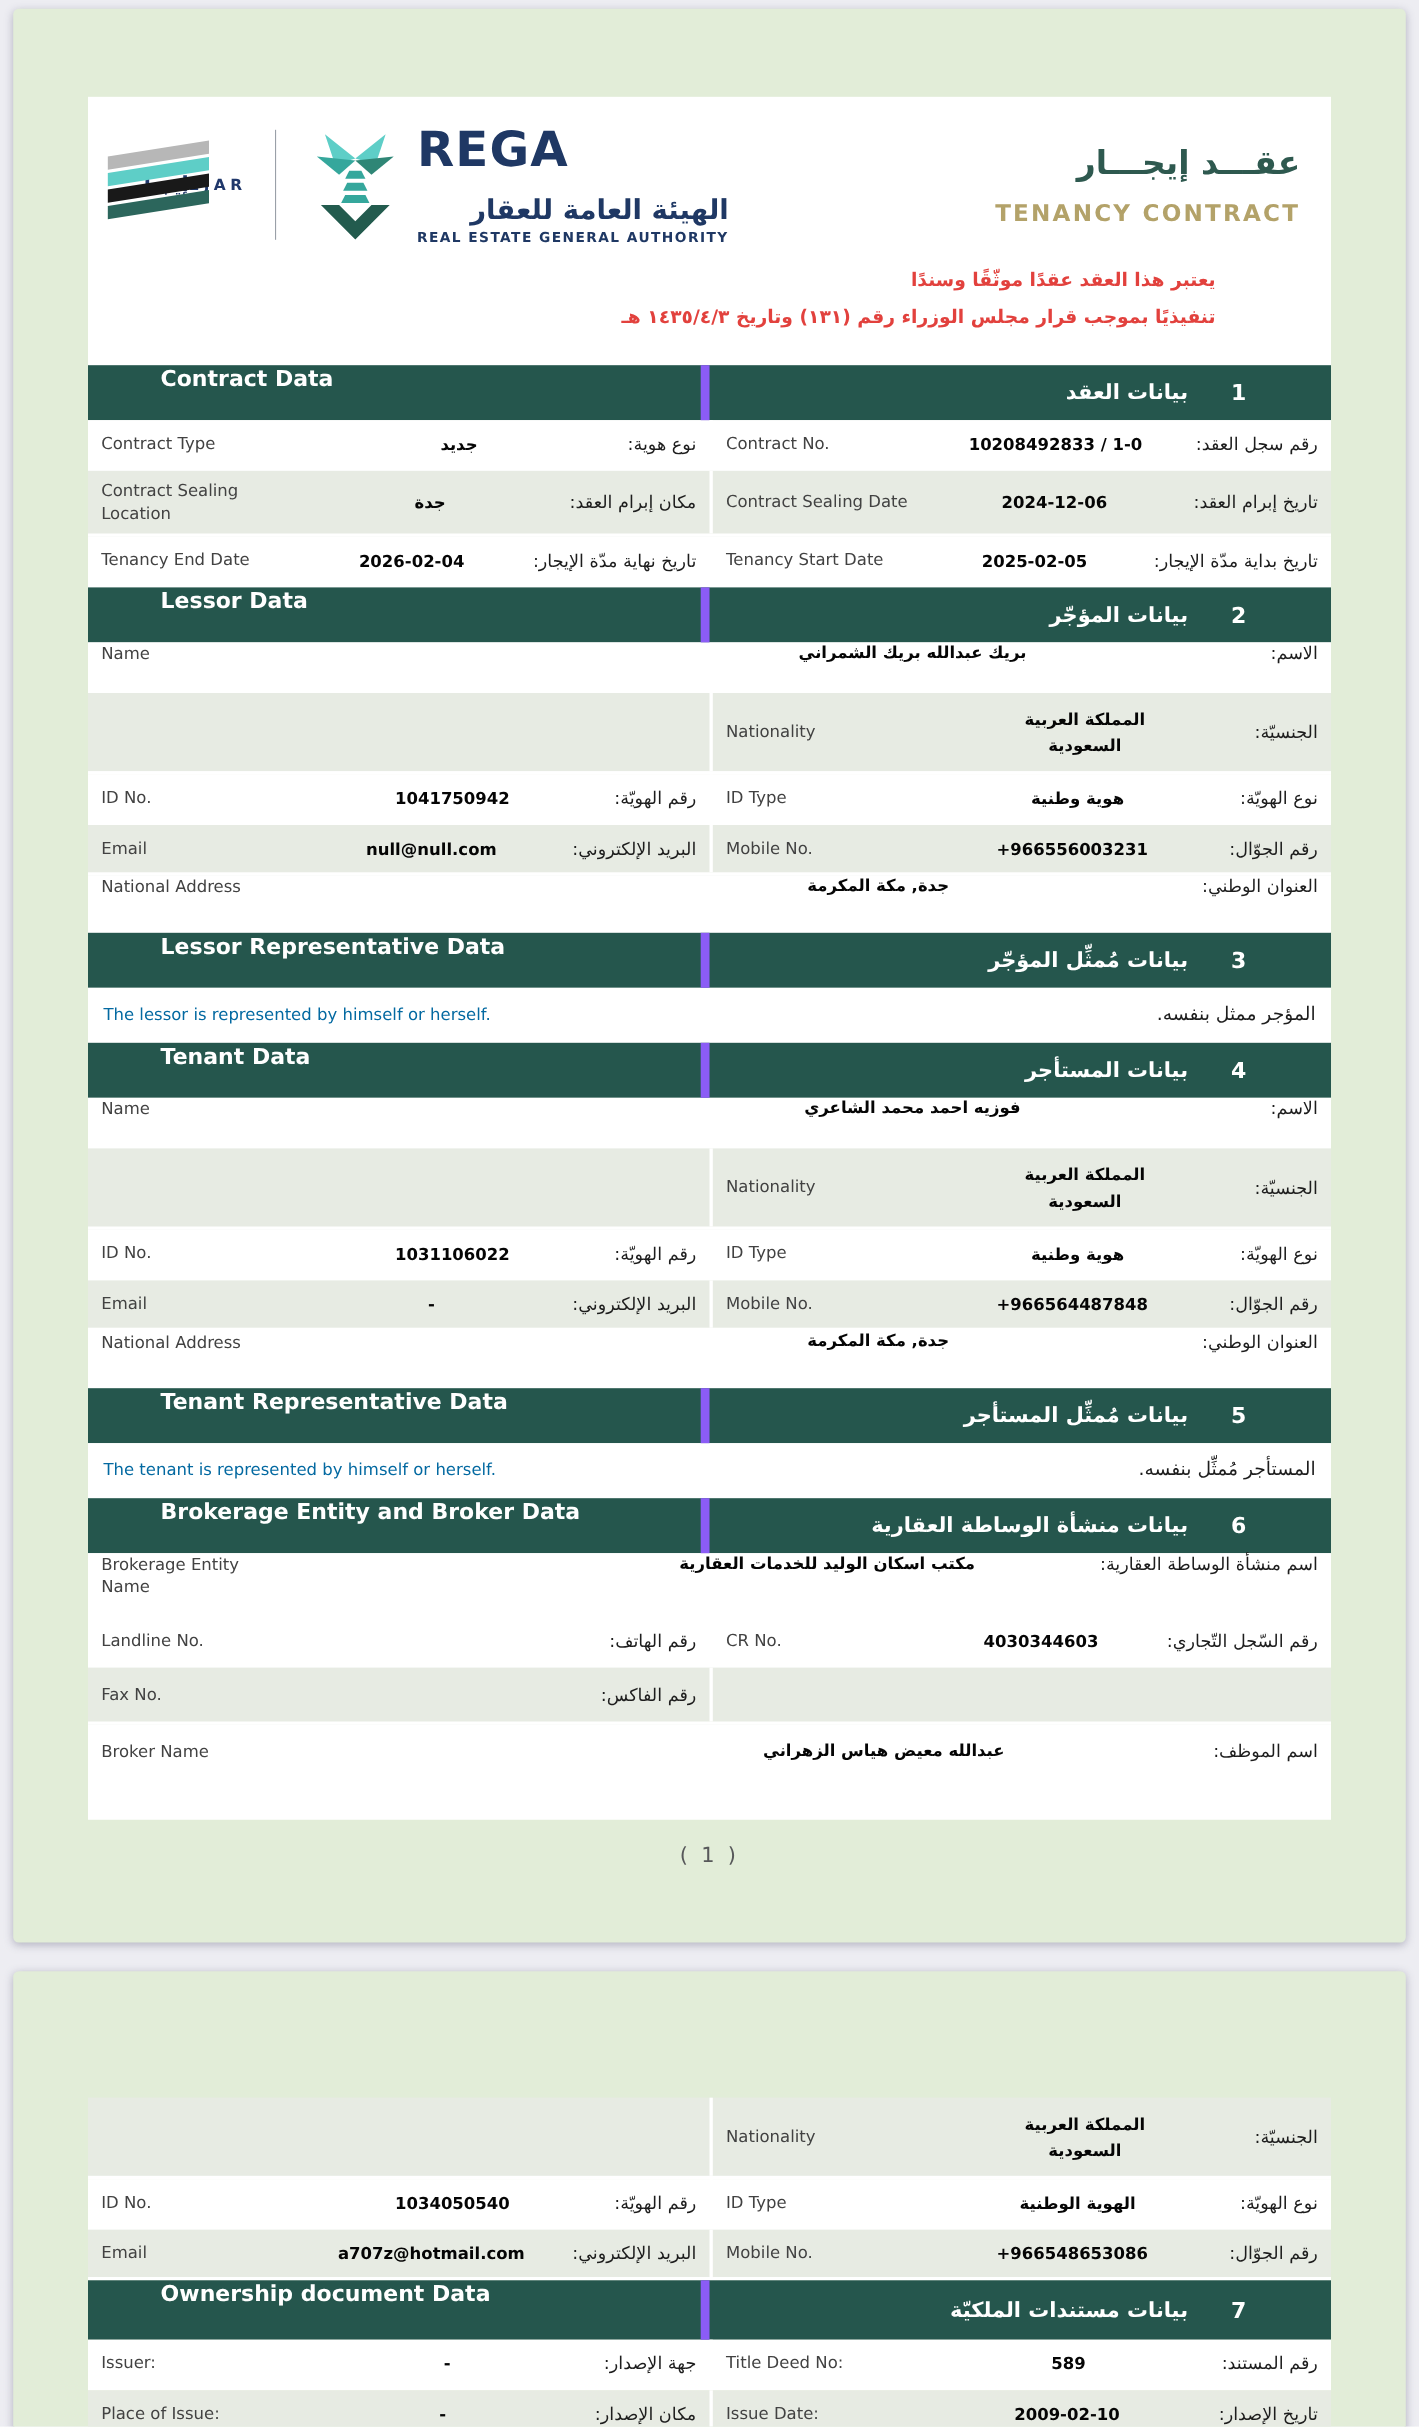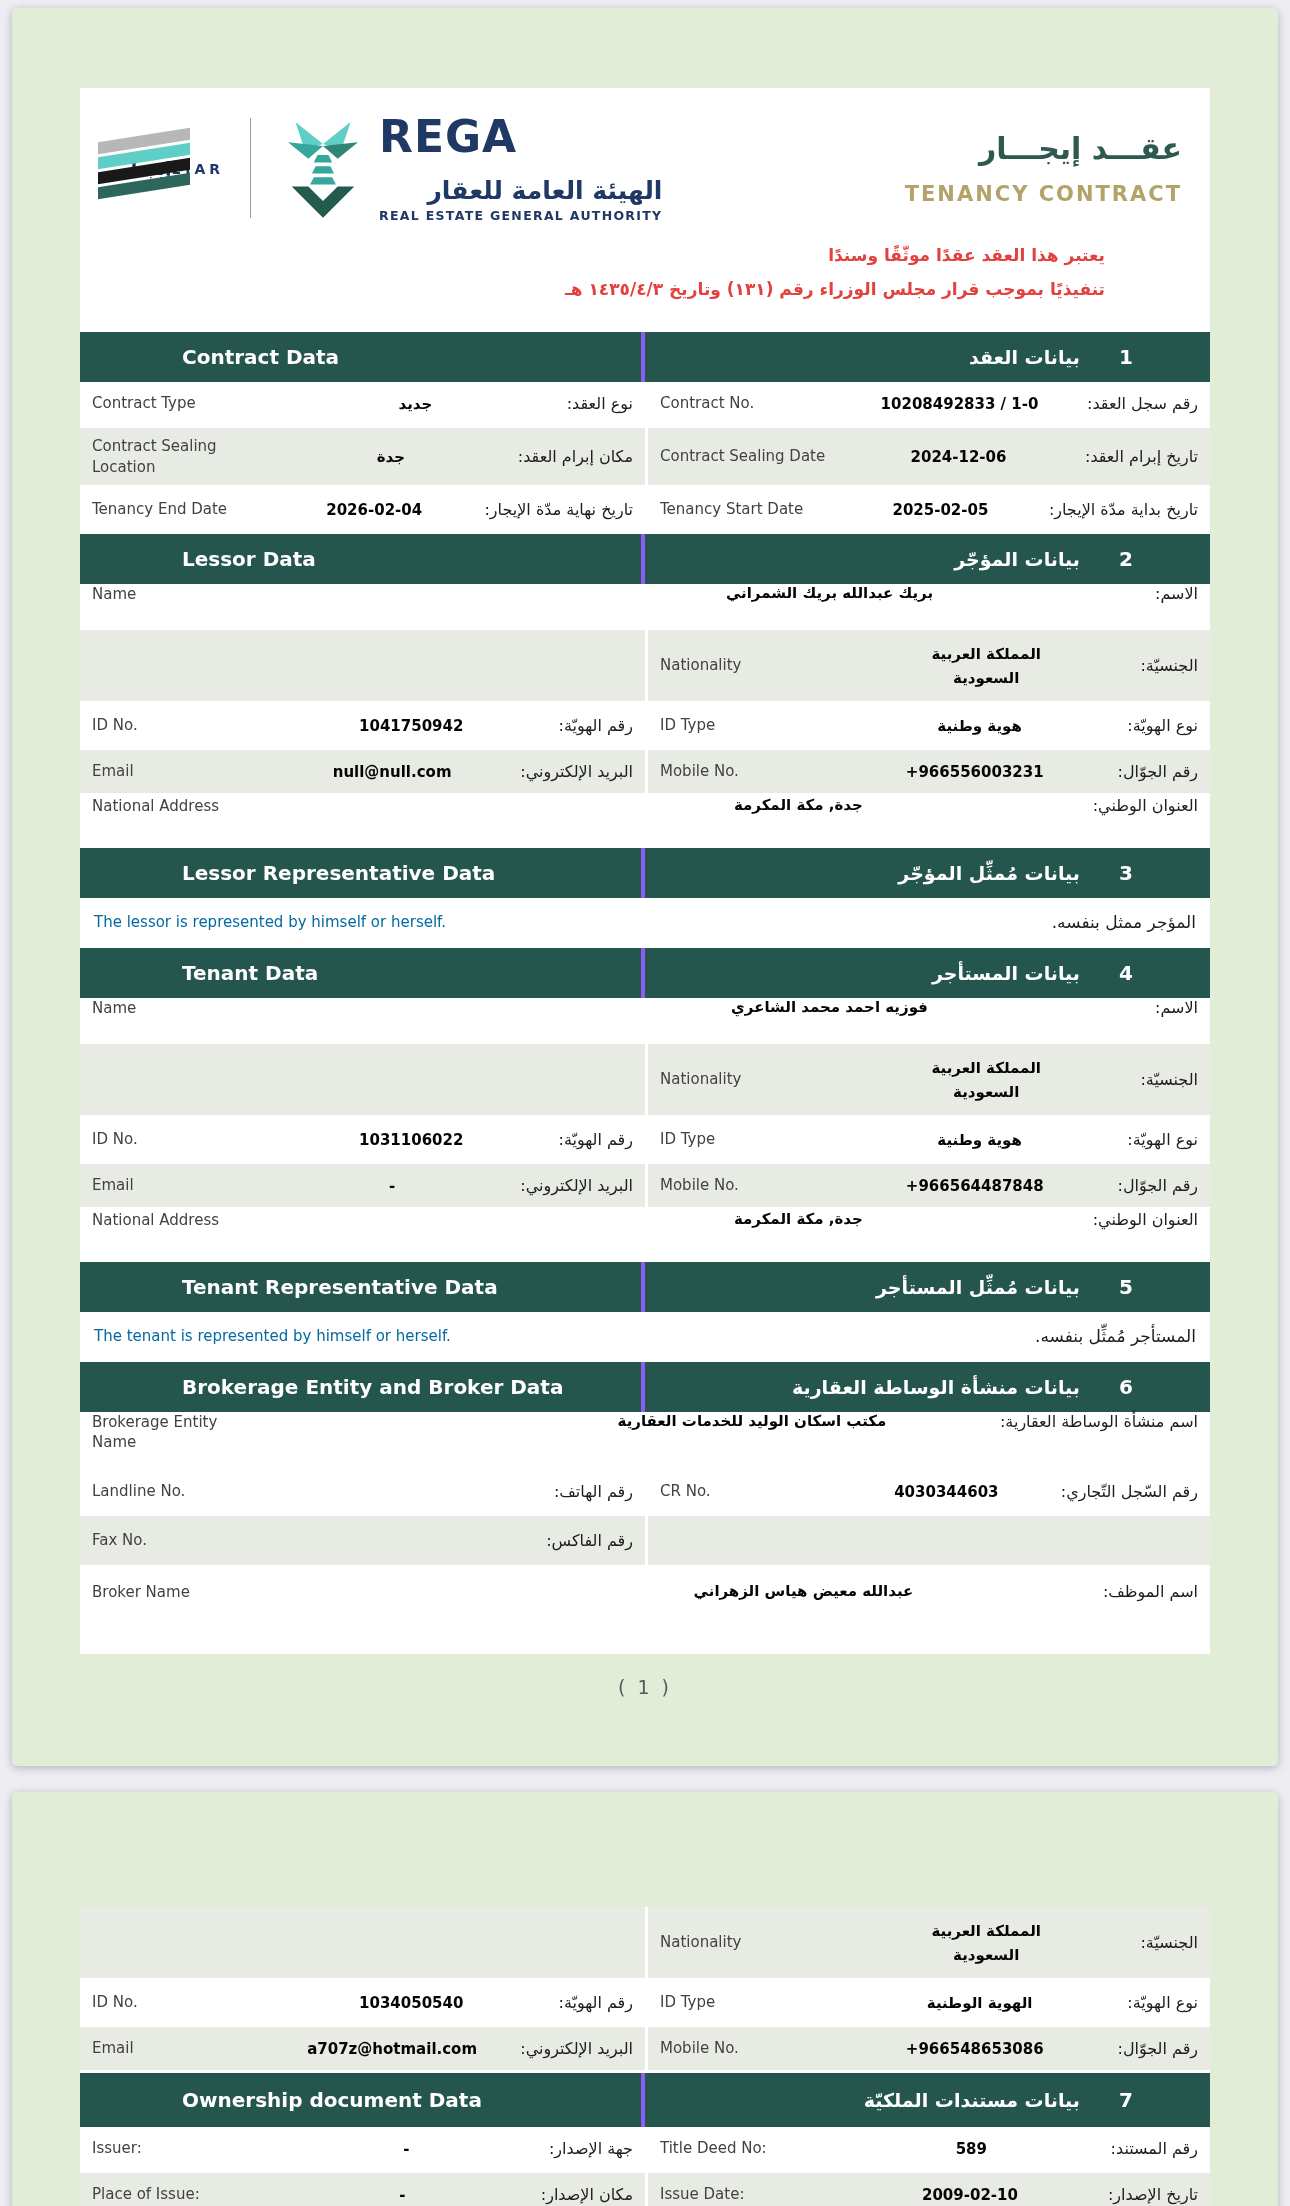--- a/index.html
+++ b/index.html
@@ -41,21 +41,21 @@
   .doc-title{display:flex;flex-direction:column;align-items:flex-end;padding-right:10px;}
   .doc-title-ar{font-size:30px;font-weight:bold;color:#2e594f;direction:rtl;}
   .doc-title-en{font-size:21px;font-weight:bold;color:#b3a269;letter-spacing:2px;margin-top:16px;}
   .disclaimer{
     text-align:right;direction:rtl;padding:6px 105px 26px 0;
     color:#e2413d;font-weight:bold;font-size:17px;line-height:2.0;
   }
 
   
   .bar{display:flex;height:50px;background:#25564d;color:#fff;}
-  .bar-left{width:50%;display:flex;align-items:center;padding-left:102px;border-right:4px solid #8b5cf6;box-sizing:border-box;}
+  .bar-left{width:50%;display:flex;padding-left:66px;border-right:8px solid #8b5cf6;box-sizing:border-box;}
   .bar-en{font-size:20px;font-weight:bold;}
   .bar-right{width:50%;display:flex;align-items:center;justify-content:flex-end;padding-right:38px;box-sizing:border-box;}
   .bar-ar{font-size:19px;font-weight:bold;direction:rtl;}
   .bar-num{width:92px;text-align:center;font-size:20px;font-weight:bold;}
 
   
   .row{display:flex;height:46px;box-sizing:border-box;border-bottom:3px solid #fff;background:#fff;}
   .row.alt{background:#e7ebe3;}
   .row.h60{height:60px;}
   .row.h74{height:74px;}
@@ -132,21 +132,21 @@
         </div>
       <div class="bar-right">
         <span class="bar-ar">بيانات العقد</span>
         <span class="bar-num">1</span>
       </div>
     </div>
     <div class="row">
       <div class="half">
         <span class="en">Contract Type</span>
         <span class="val">جديد</span>
-        <span class="ar">نوع العقد:</span>
+        <span class="ar">نوع هوية:</span>
       </div>
       <div class="half right">
         <span class="en">Contract No.</span>
         <span class="val">10208492833 / 1-0</span>
         <span class="ar">رقم سجل العقد:</span>
       </div>
     </div>
     <div class="row alt h60">
       <div class="half">
         <span class="en">Contract Sealing Location</span>

